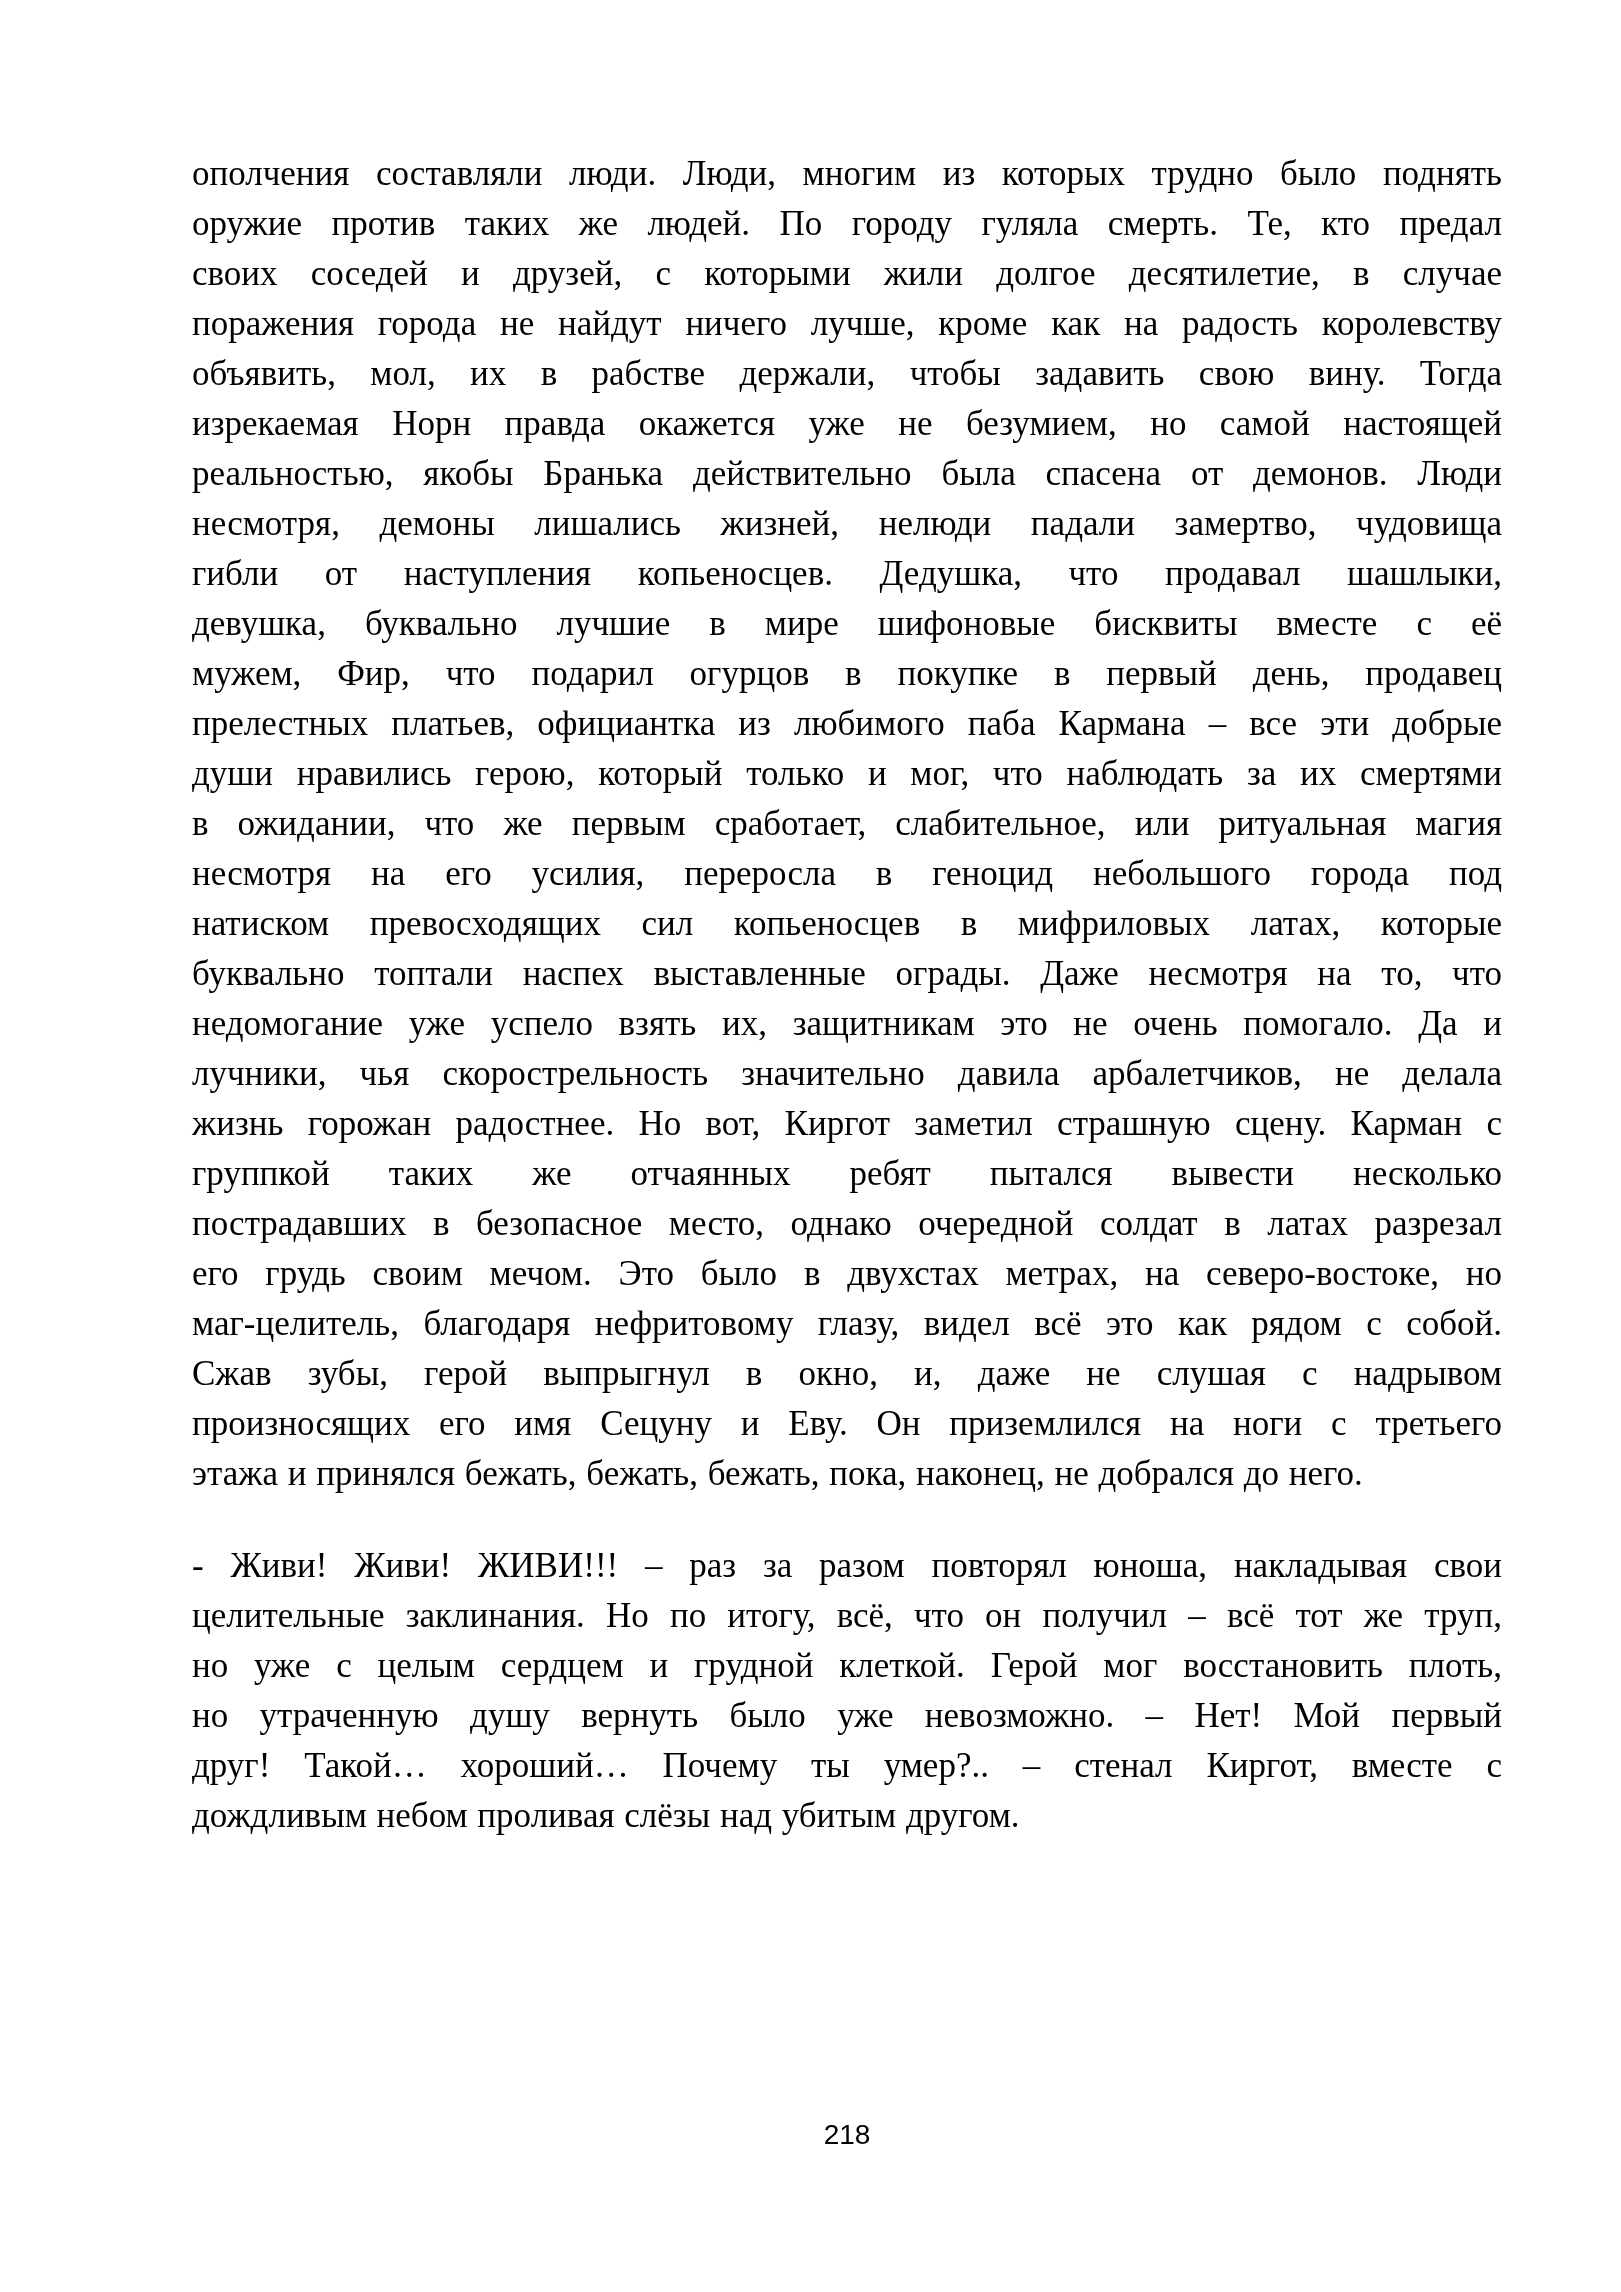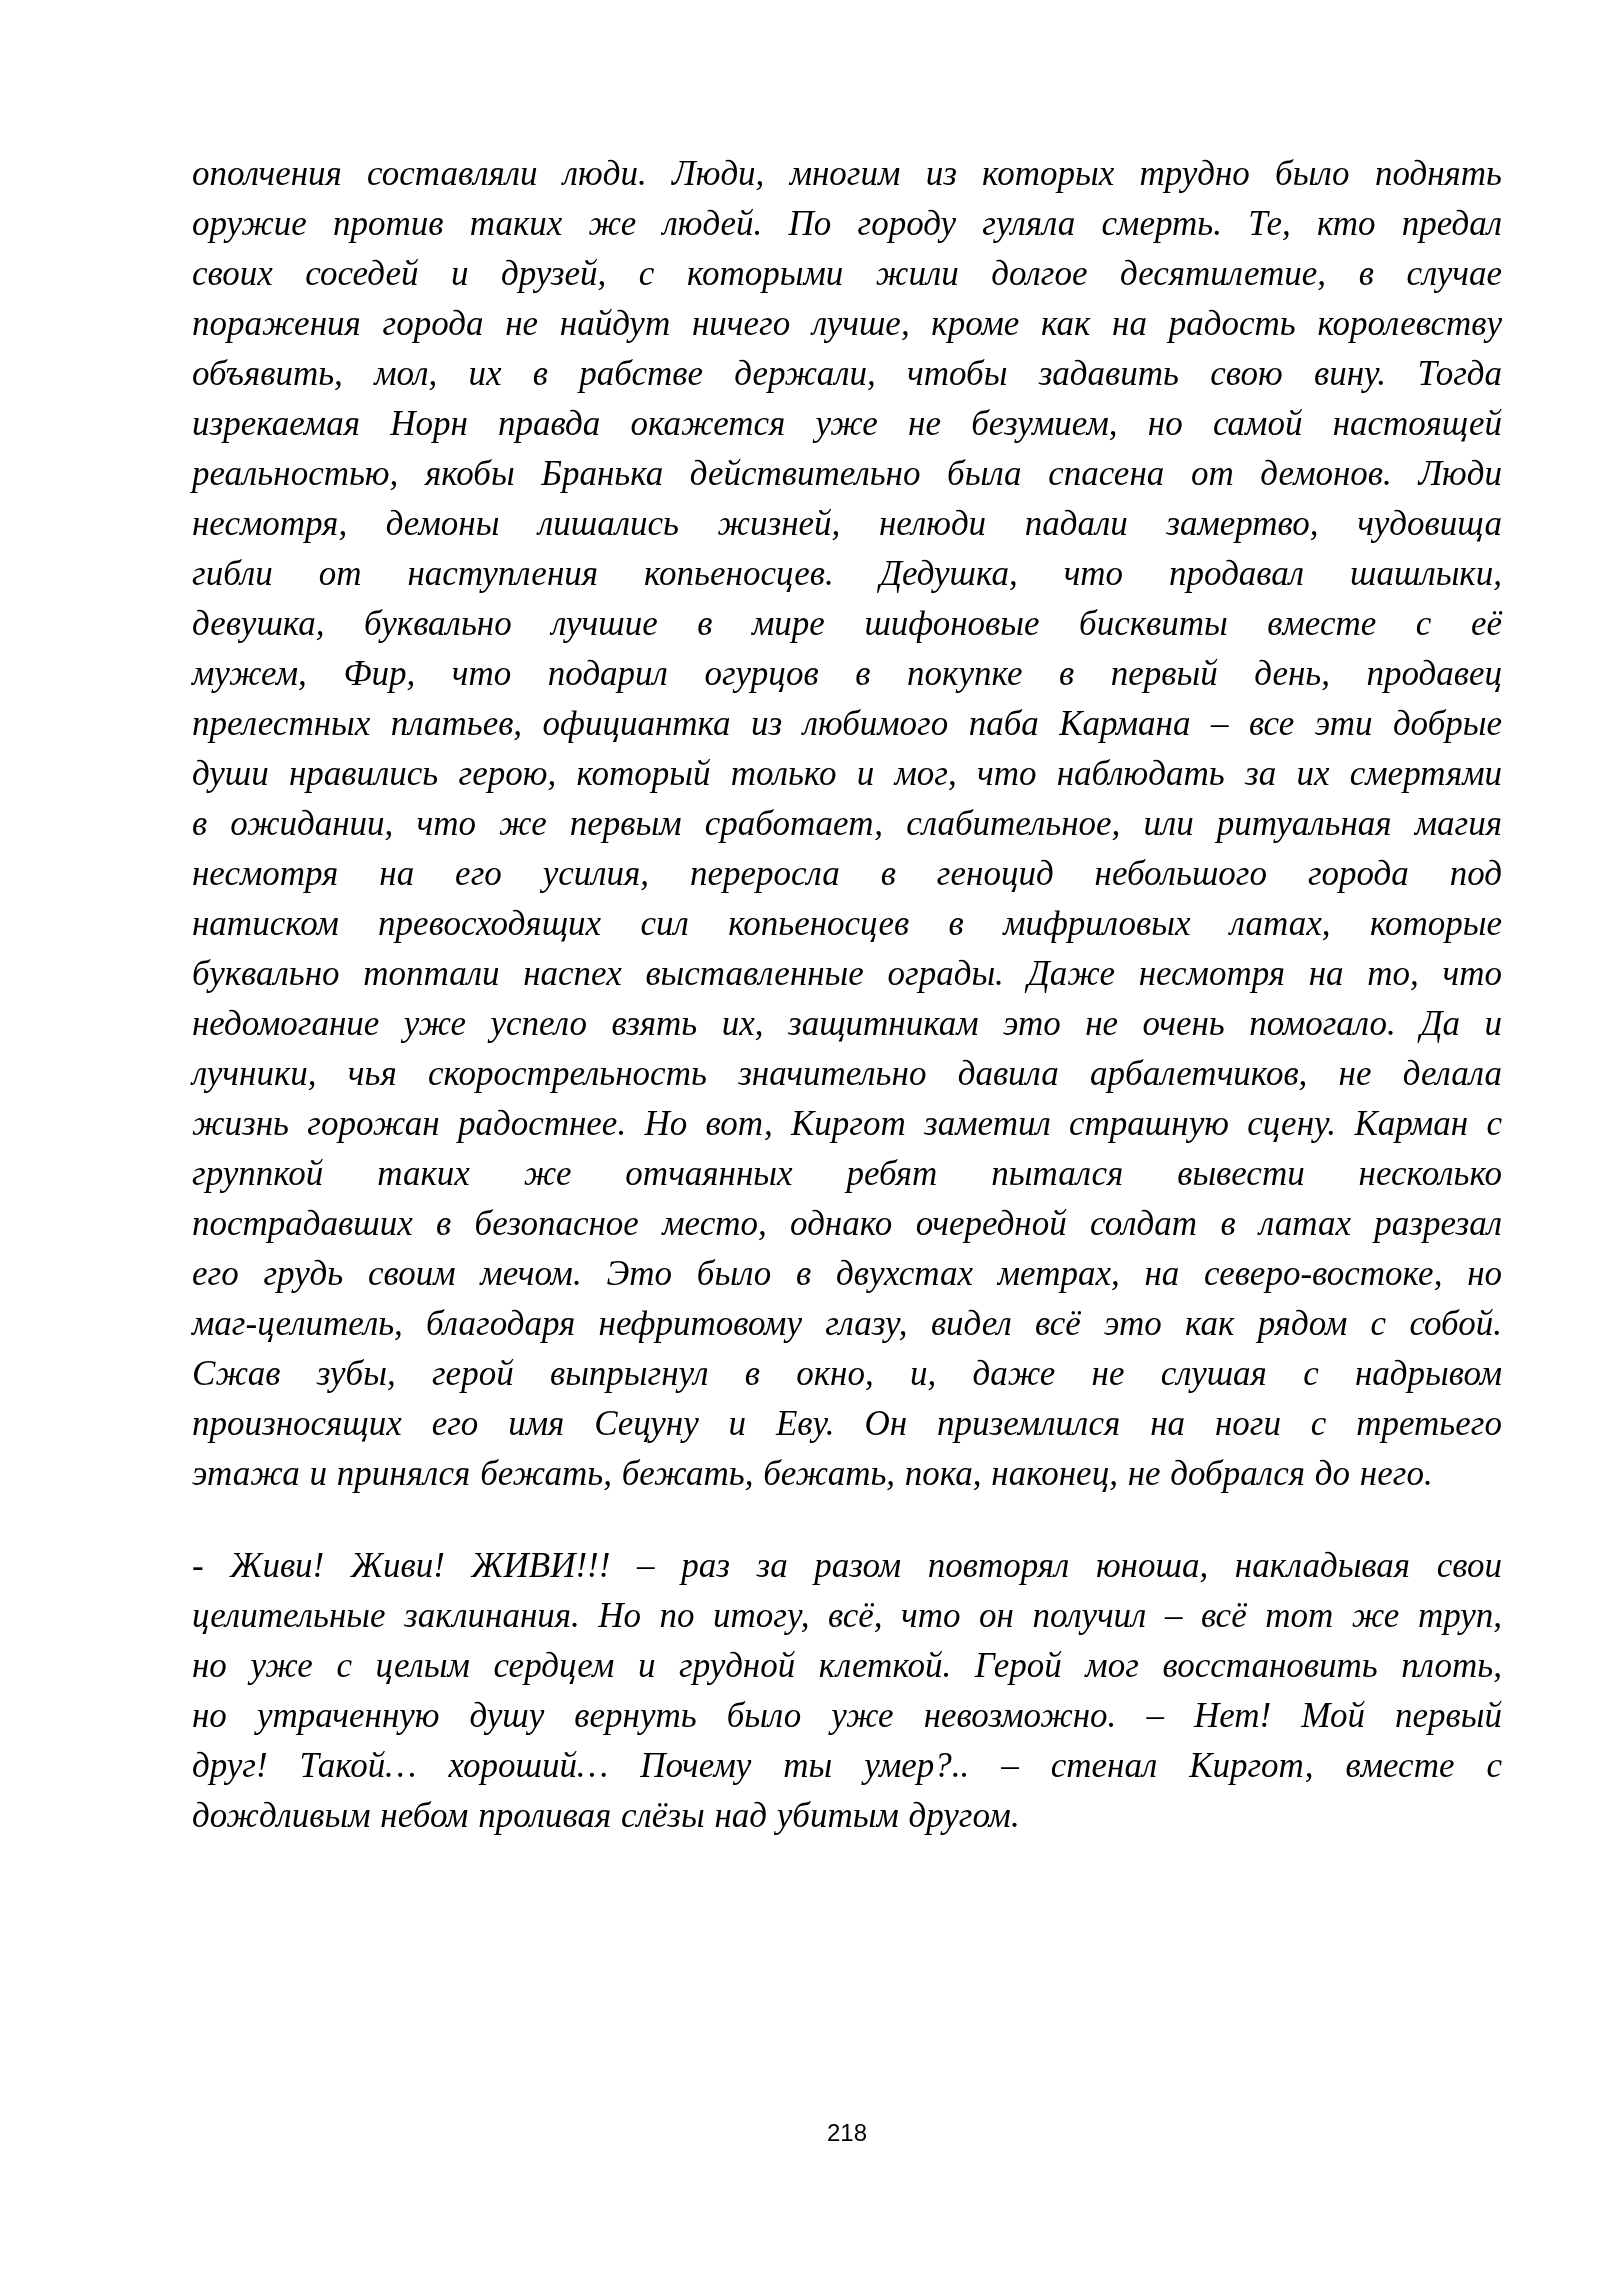--- a/index.html
+++ b/index.html
@@ -16,40 +16,39 @@
     font-family: "Liberation Serif", "DejaVu Serif", serif;
     overflow: hidden;
   }
   .text-block {
     position: absolute;
     left: 192px;
     right: 119px;
     top: 149px;
     font-size: 35px;
     line-height: 50px;
-    font-style: italic;
   }
   .paragraph { margin: 0; }
   .paragraph + .paragraph { margin-top: 42px; }
   .line {
     text-align: justify;
     text-align-last: justify;
     word-spacing: 1px;
   }
   .line.last {
     text-align-last: left;
   }
   .footer {
     position: absolute;
     left: 192px;
     right: 119px;
     top: 2119px;
     text-align: center;
     font-family: "Liberation Sans", "DejaVu Sans", sans-serif;
-    font-size: 24px;
+    font-size: 28px;
     color: #000000;
   }
 </style>
 </head>
 <body>
 
 <div class="page">
   <div class="text-block">
     <div class="paragraph">
         <div class="line">ополчения составляли люди. Люди, многим из которых трудно было поднять</div>

